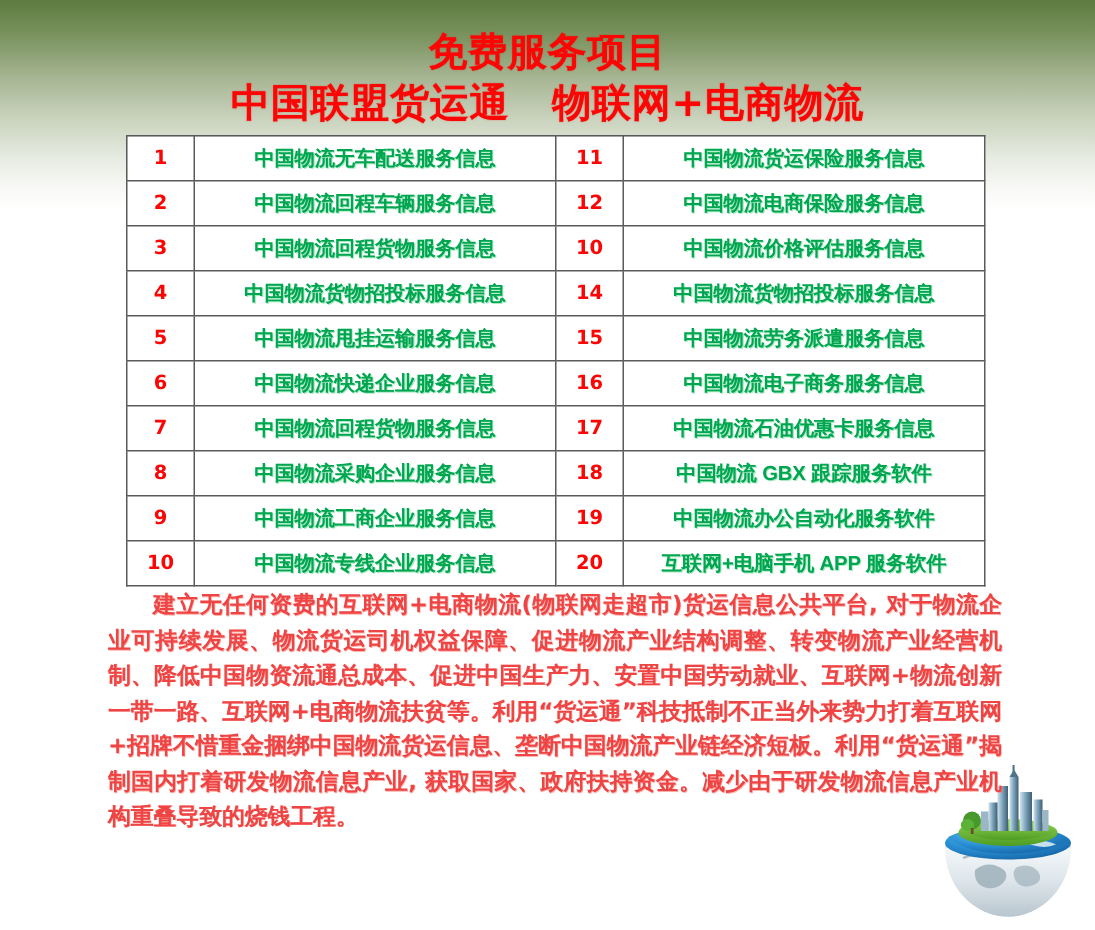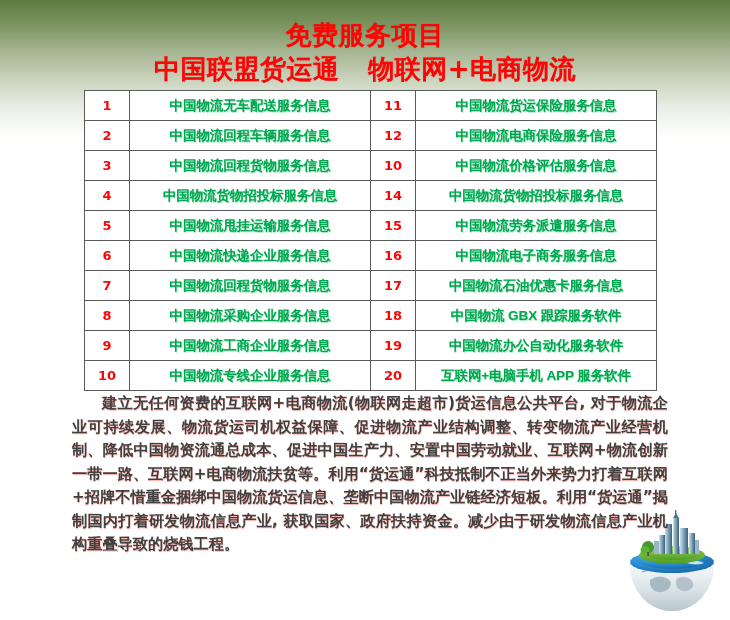--- a/index.html
+++ b/index.html
@@ -79,21 +79,21 @@
     font-family: Liberation Sans, sans-serif;
     text-shadow: 0.7px 0.7px 0 rgba(150,230,185,0.85);
   }
 
   
   #body-paragraph {
     position: absolute;
     left: 72px;
     top: 392px;
     width: 596px;
-    color: #404040;
+    color: #ef4444;
     font-size: 15.2px;
     font-weight: bold;
     line-height: 23.5px;
     text-align: justify;
     text-justify: inter-character;
     text-indent: 30px;
     z-index: 4;
     font-family: "DejaVu Sans", "Liberation Sans", sans-serif;
     text-shadow: 0.5px 0.5px 0 rgba(255,120,110,0.55);
   }

